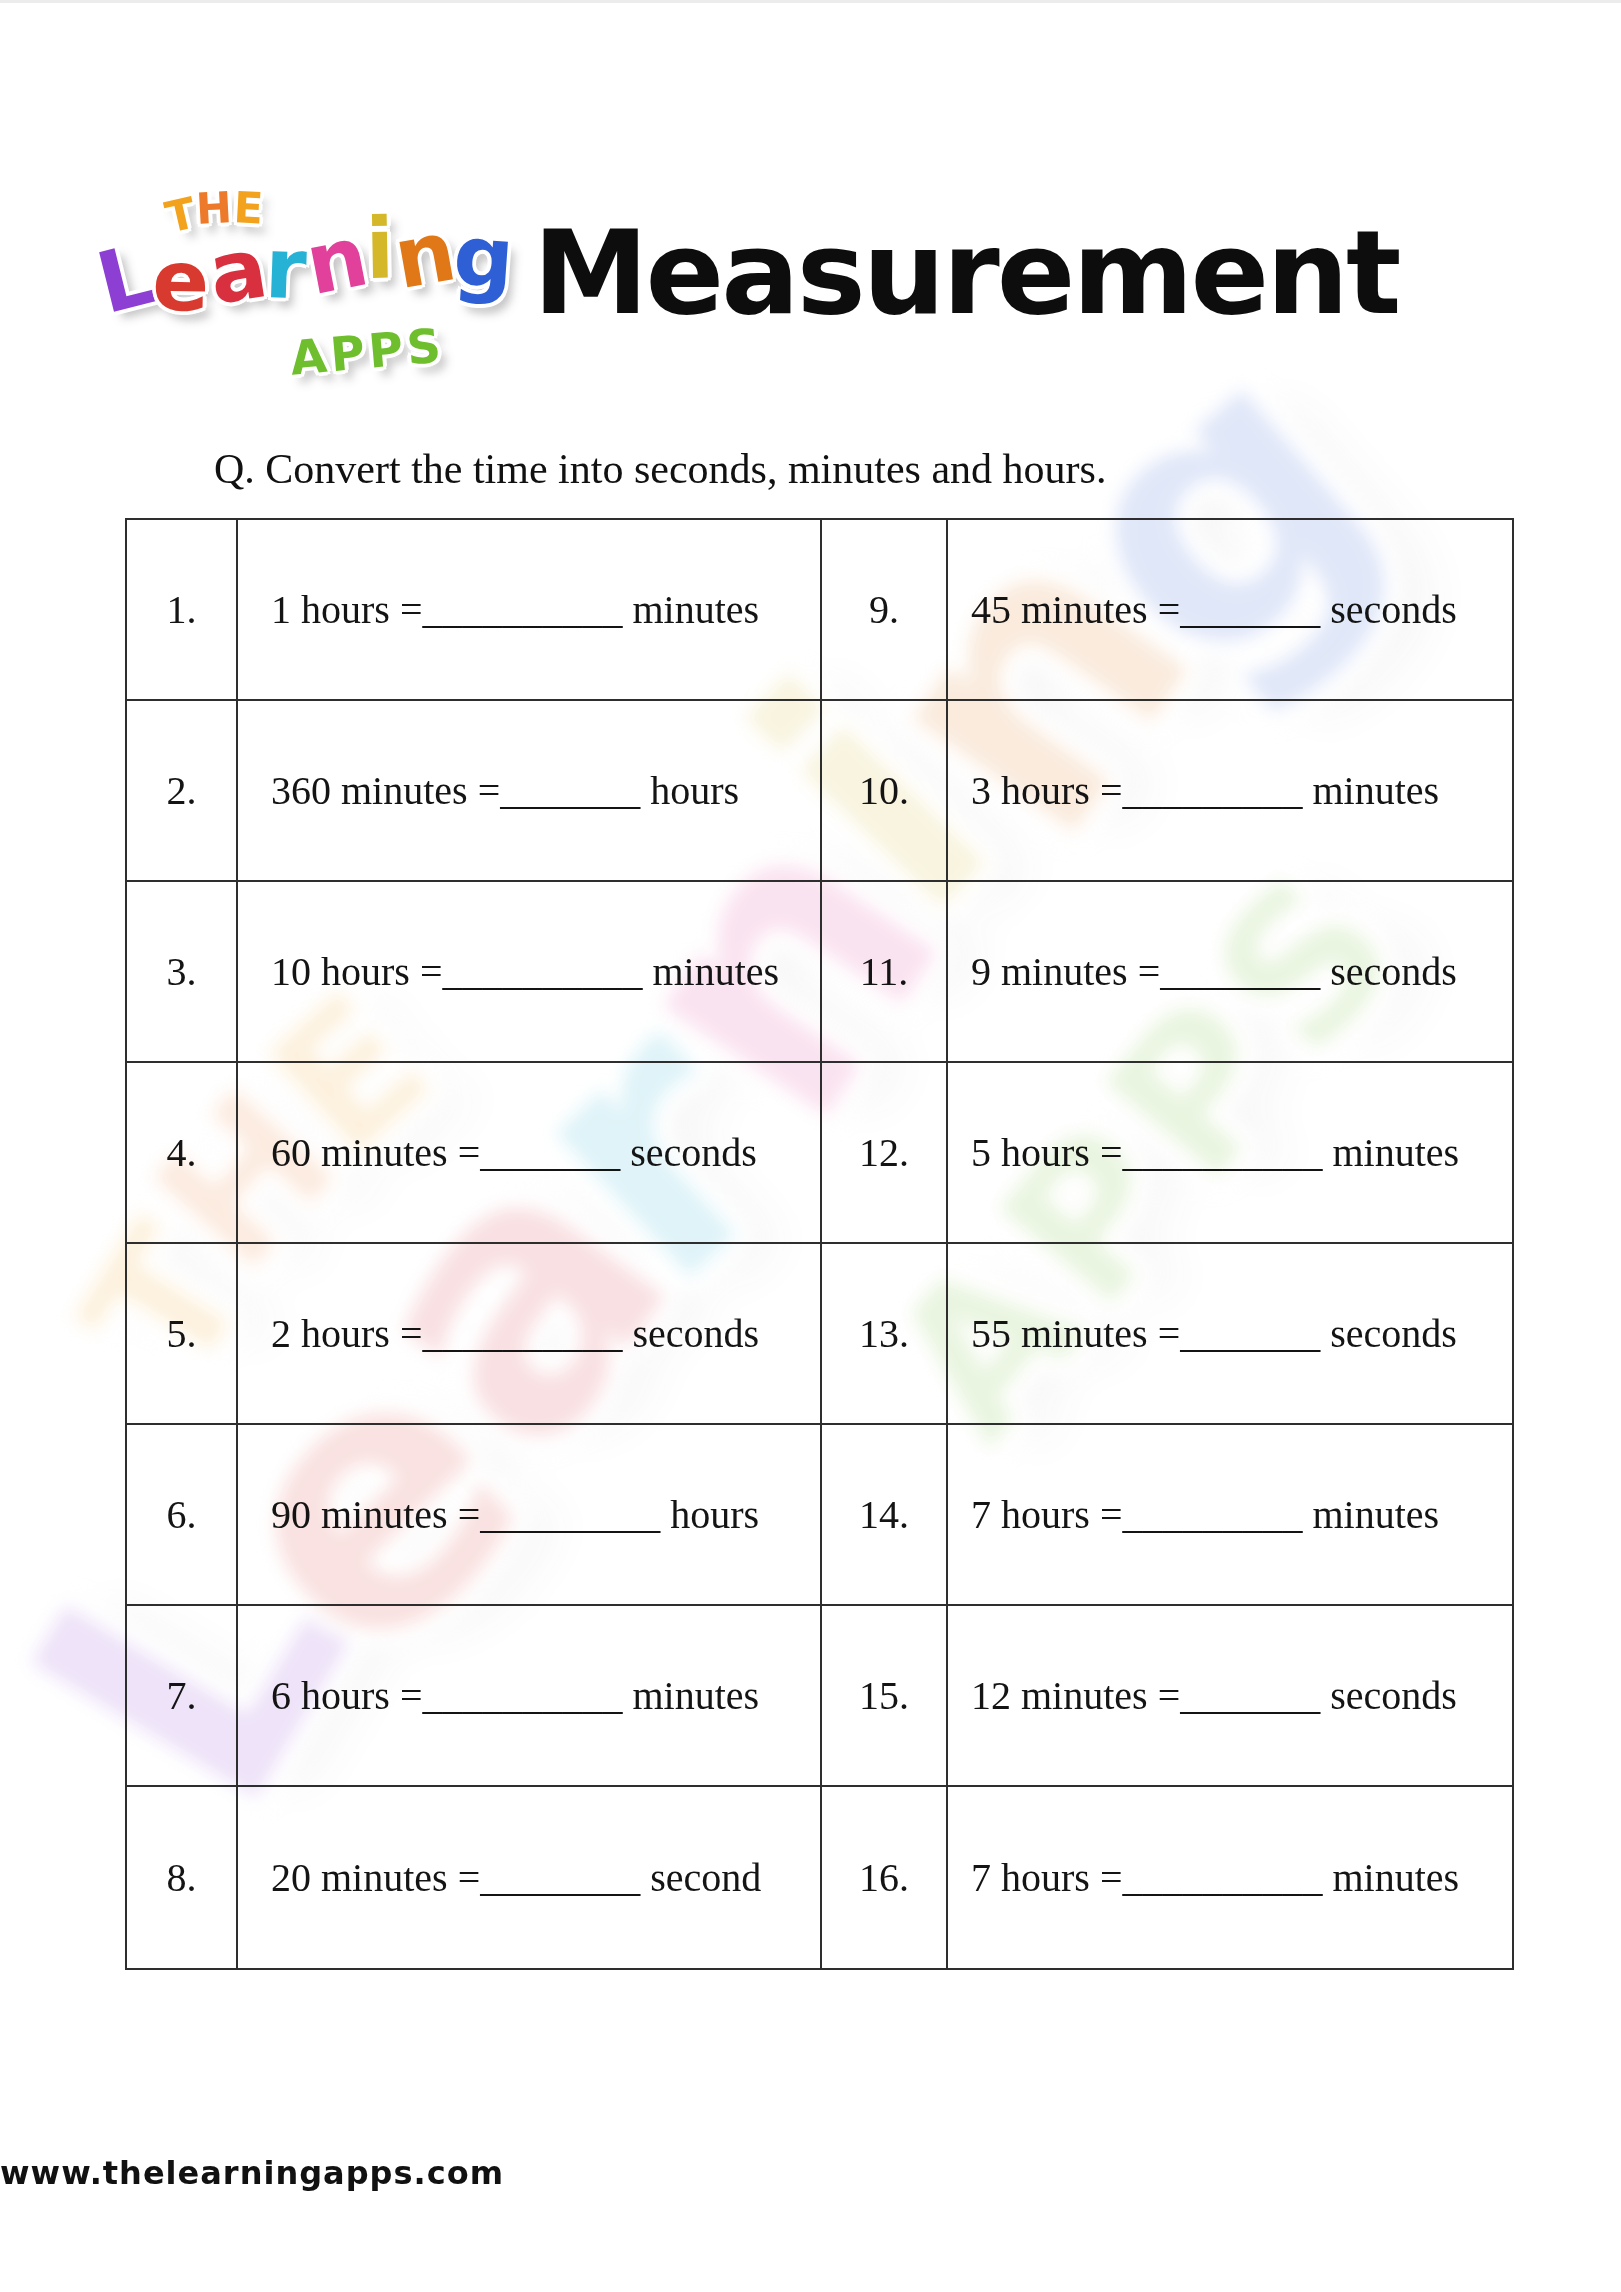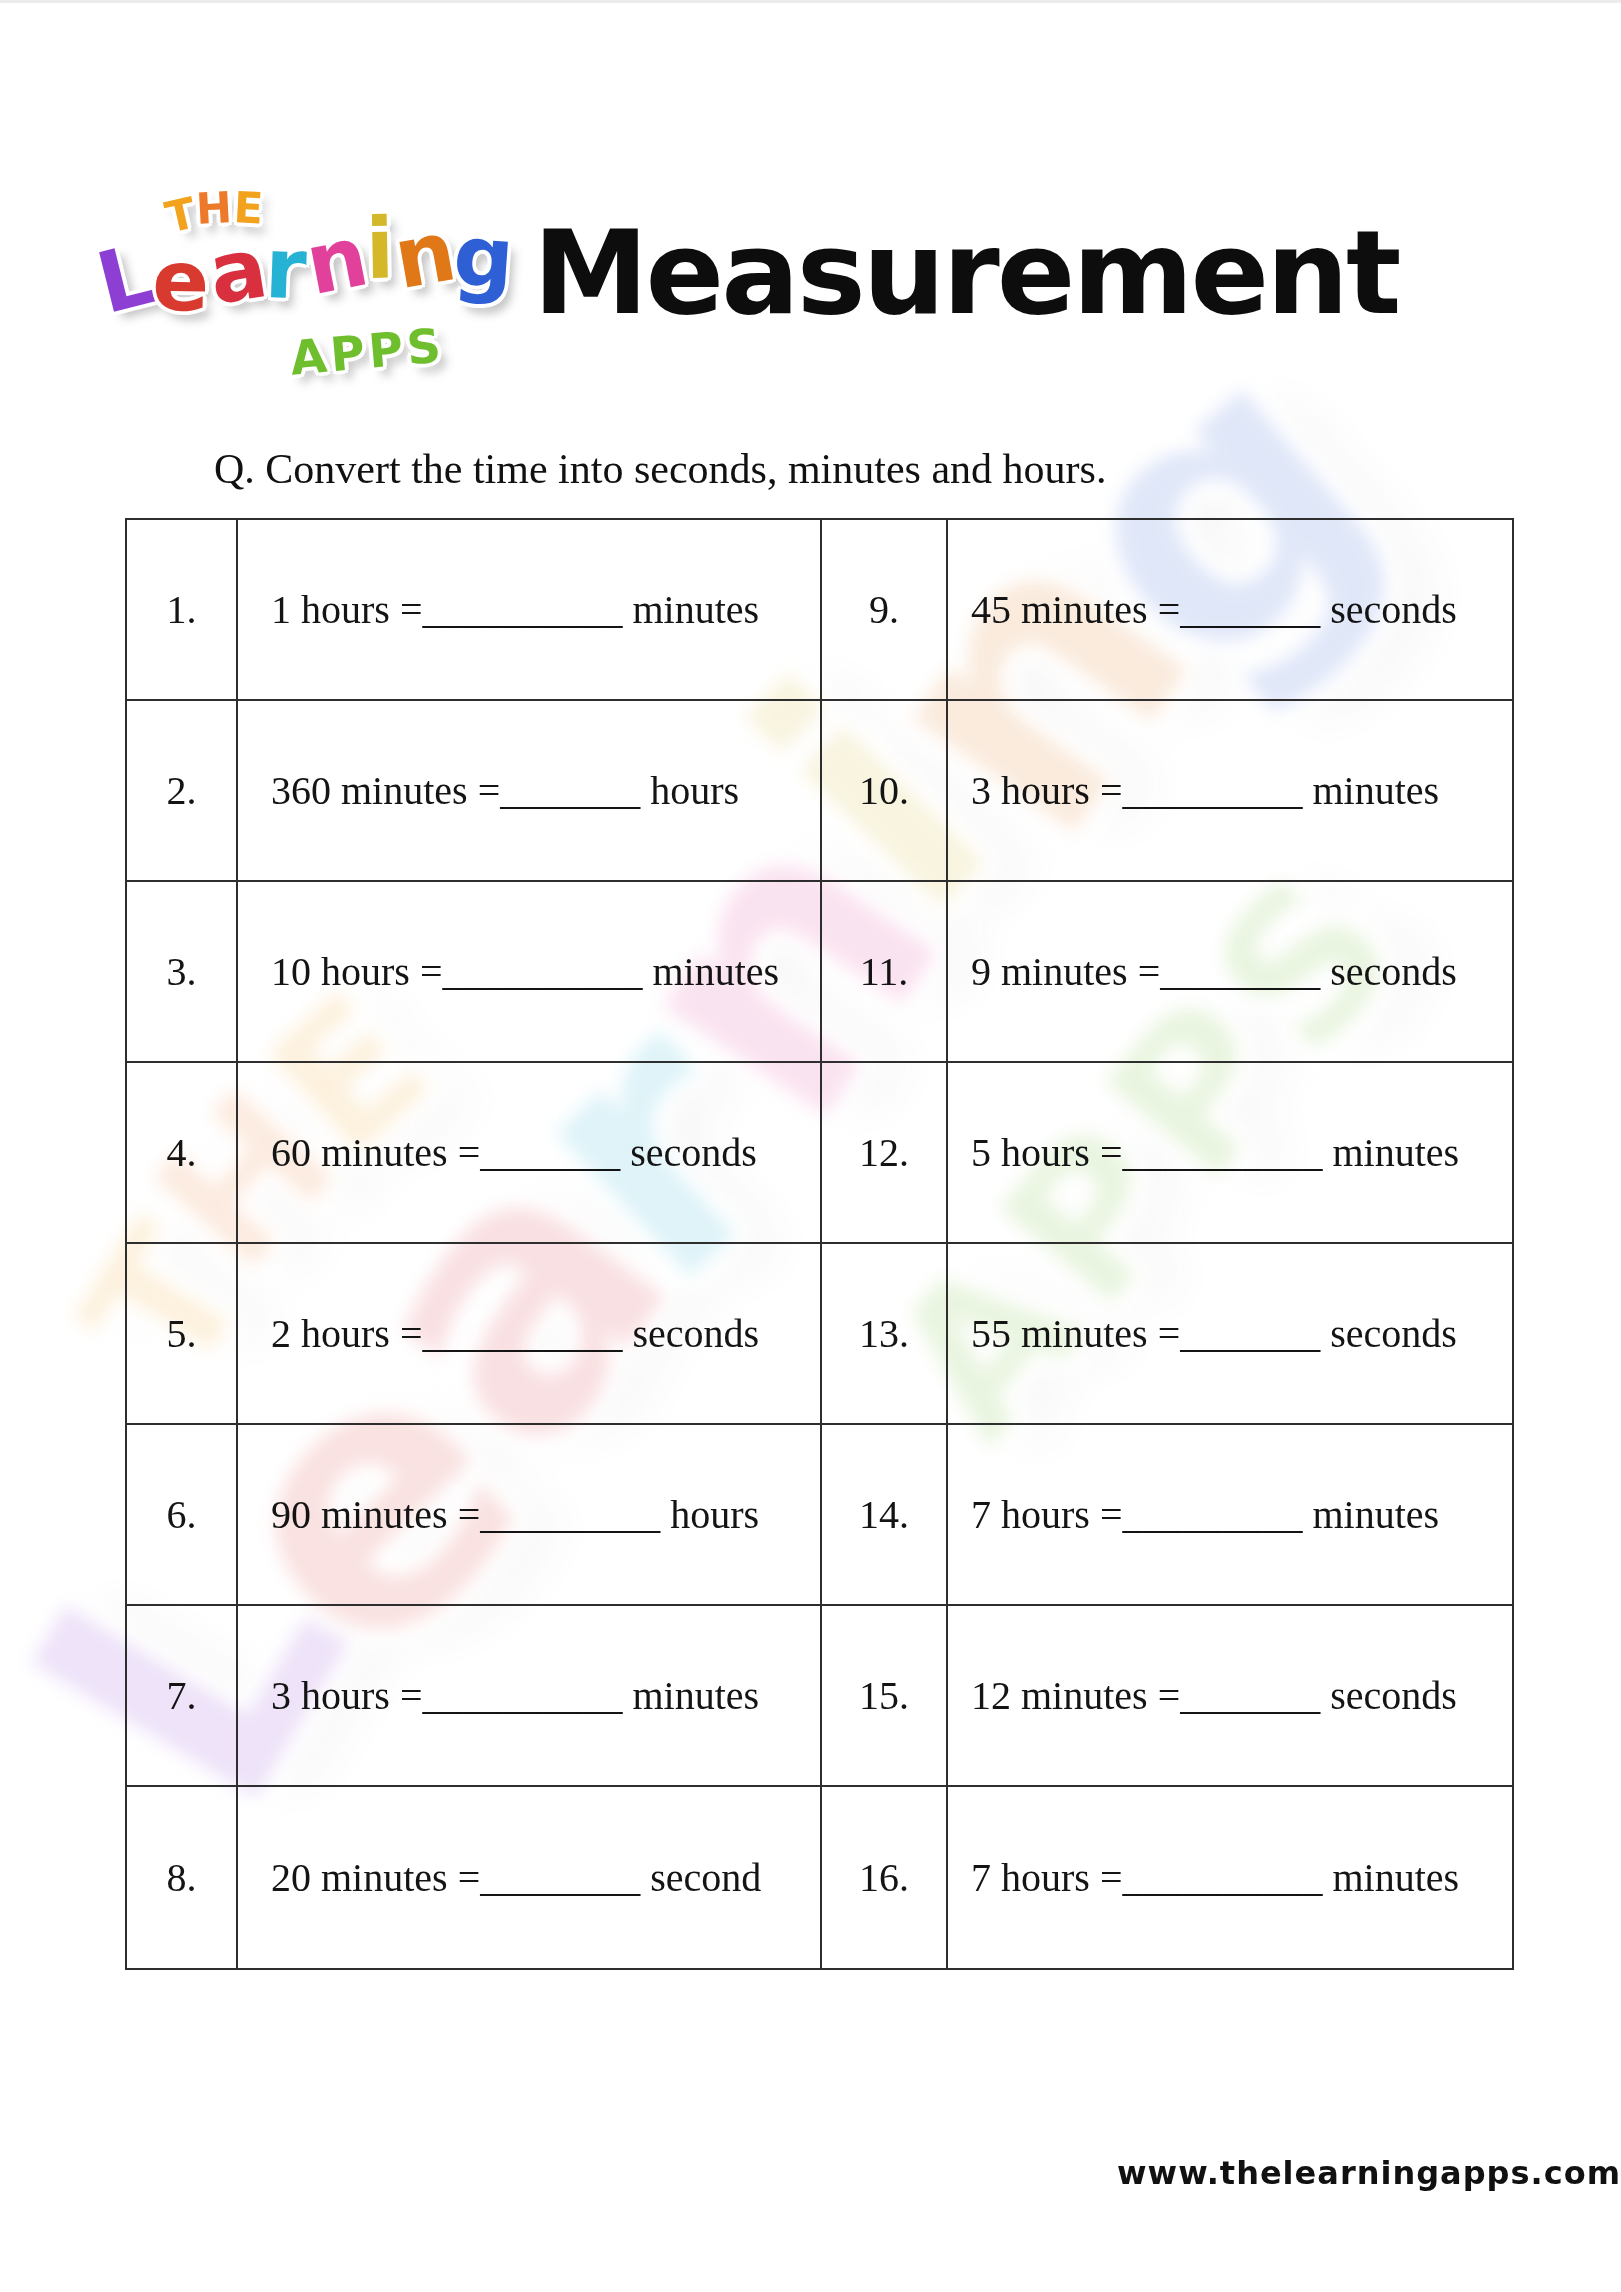--- a/index.html
+++ b/index.html
@@ -52,21 +52,21 @@
   .cell{border-right:2px solid #2e2e2e;border-bottom:2px solid #2e2e2e;
     display:flex;align-items:center;font-size:40px;color:#141414;
     overflow:hidden;white-space:nowrap;box-sizing:border-box;}
   .cell:nth-child(4n){border-right:none;}
   .cell:nth-child(n+29){border-bottom:none;}
   .num{justify-content:center;}
   .q-left{padding-left:33px;}
   .q-right{padding-left:23px;}
 
   
-  .footer{position:absolute;left:0;right:0;top:2154px;z-index:2;text-align:right;
+  .footer{position:absolute;left:0;right:0;top:2154px;z-index:2;text-align:left;
     font-family:"DejaVu Sans",sans-serif;font-weight:bold;font-size:32px;
     letter-spacing:1px;color:#111;}
 </style>
 </head>
 <body>
 
 <div class="topline"></div>
 
 <div class="logo watermark" aria-hidden="true">
   <div class="logo-the">
@@ -121,21 +121,21 @@
   <div class="cell q-left">2 hours =__________ seconds</div>
   <div class="cell num">13.</div>
   <div class="cell q-right">55 minutes =_______ seconds</div>
 
   <div class="cell num">6.</div>
   <div class="cell q-left">90 minutes =_________ hours</div>
   <div class="cell num">14.</div>
   <div class="cell q-right">7 hours =_________ minutes</div>
 
   <div class="cell num">7.</div>
-  <div class="cell q-left">3 hours =__________ minutes</div>
+  <div class="cell q-left">6 hours =__________ minutes</div>
   <div class="cell num">15.</div>
   <div class="cell q-right">12 minutes =_______ seconds</div>
 
   <div class="cell num">8.</div>
   <div class="cell q-left">20 minutes =________ second</div>
   <div class="cell num">16.</div>
   <div class="cell q-right">7 hours =__________ minutes</div>
 </div>
 
 <div class="footer">www.thelearningapps.com</div>

